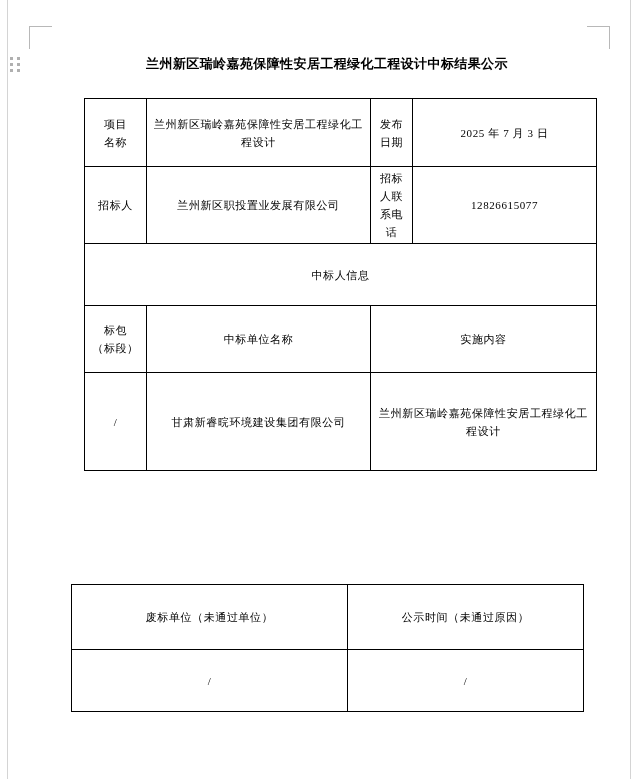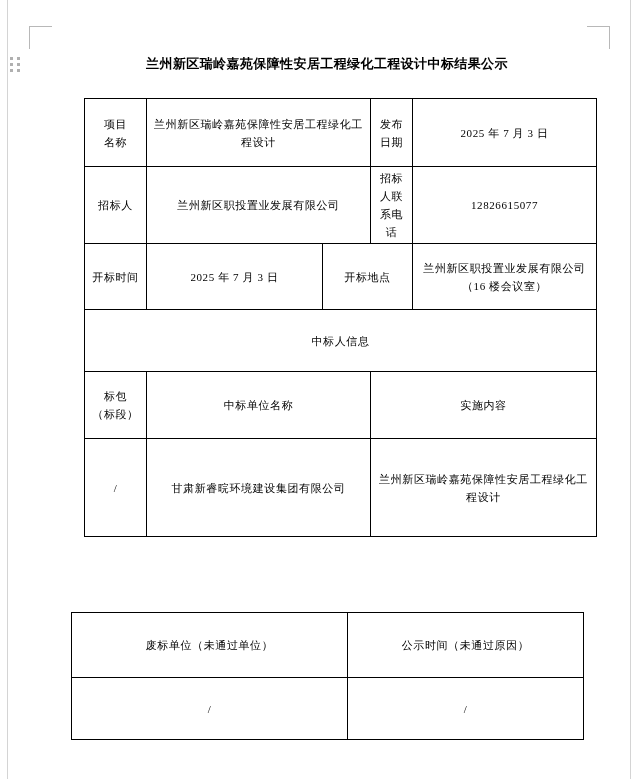--- a/index.html
+++ b/index.html
@@ -104,21 +104,21 @@
 
   
   #main-table {
     left: 84px;
     top: 98px;
     width: 512px;
   }
   
   #reject-table {
     left: 71px;
-    top: 612px;
+    top: 584px;
     width: 512px;
   }
 
   .latin { letter-spacing: 0.2px; }
 </style>
 </head>
 <body>
 
 <div class="page">
 
@@ -159,26 +159,20 @@
         <td class="latin">2025 年 7 月 3 日</td>
       </tr>
 
       <tr style="height:61px">
         <td>招标人</td>
         <td colspan="2">兰州新区职投置业发展有限公司</td>
         <td>招标人联系电话</td>
         <td class="latin">12826615077</td>
       </tr>
 
-      <tr style="height:66px">
-        <td>开标时间</td>
-        <td class="latin">2025 年 7 月 3 日</td>
-        <td colspan="2">开标地点</td>
-        <td>兰州新区职投置业发展有限公司（16 楼会议室）</td>
-      </tr>
 
 
       <tr style="height:62px">
         <td colspan="5">中标人信息</td>
       </tr>
 
       <tr style="height:67px">
         <td>
           <span class="cellbox">标包</span>
           <span class="cellbox">（标段）</span>

